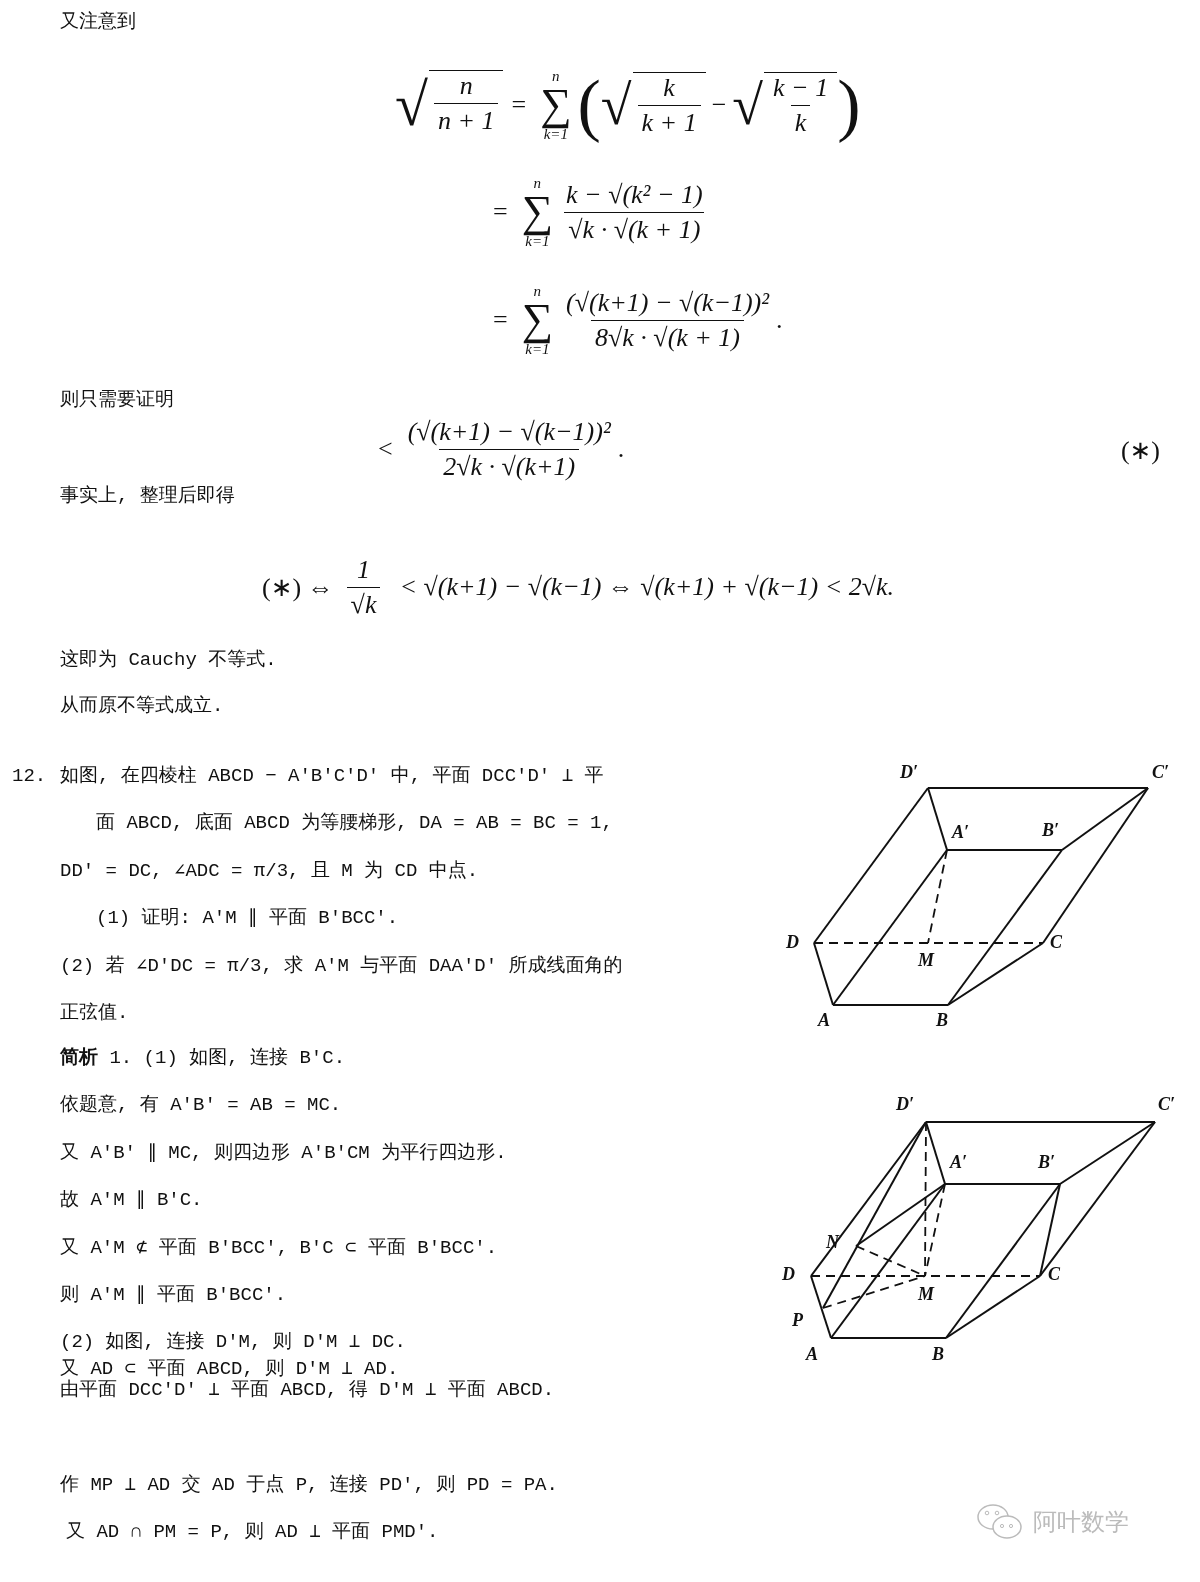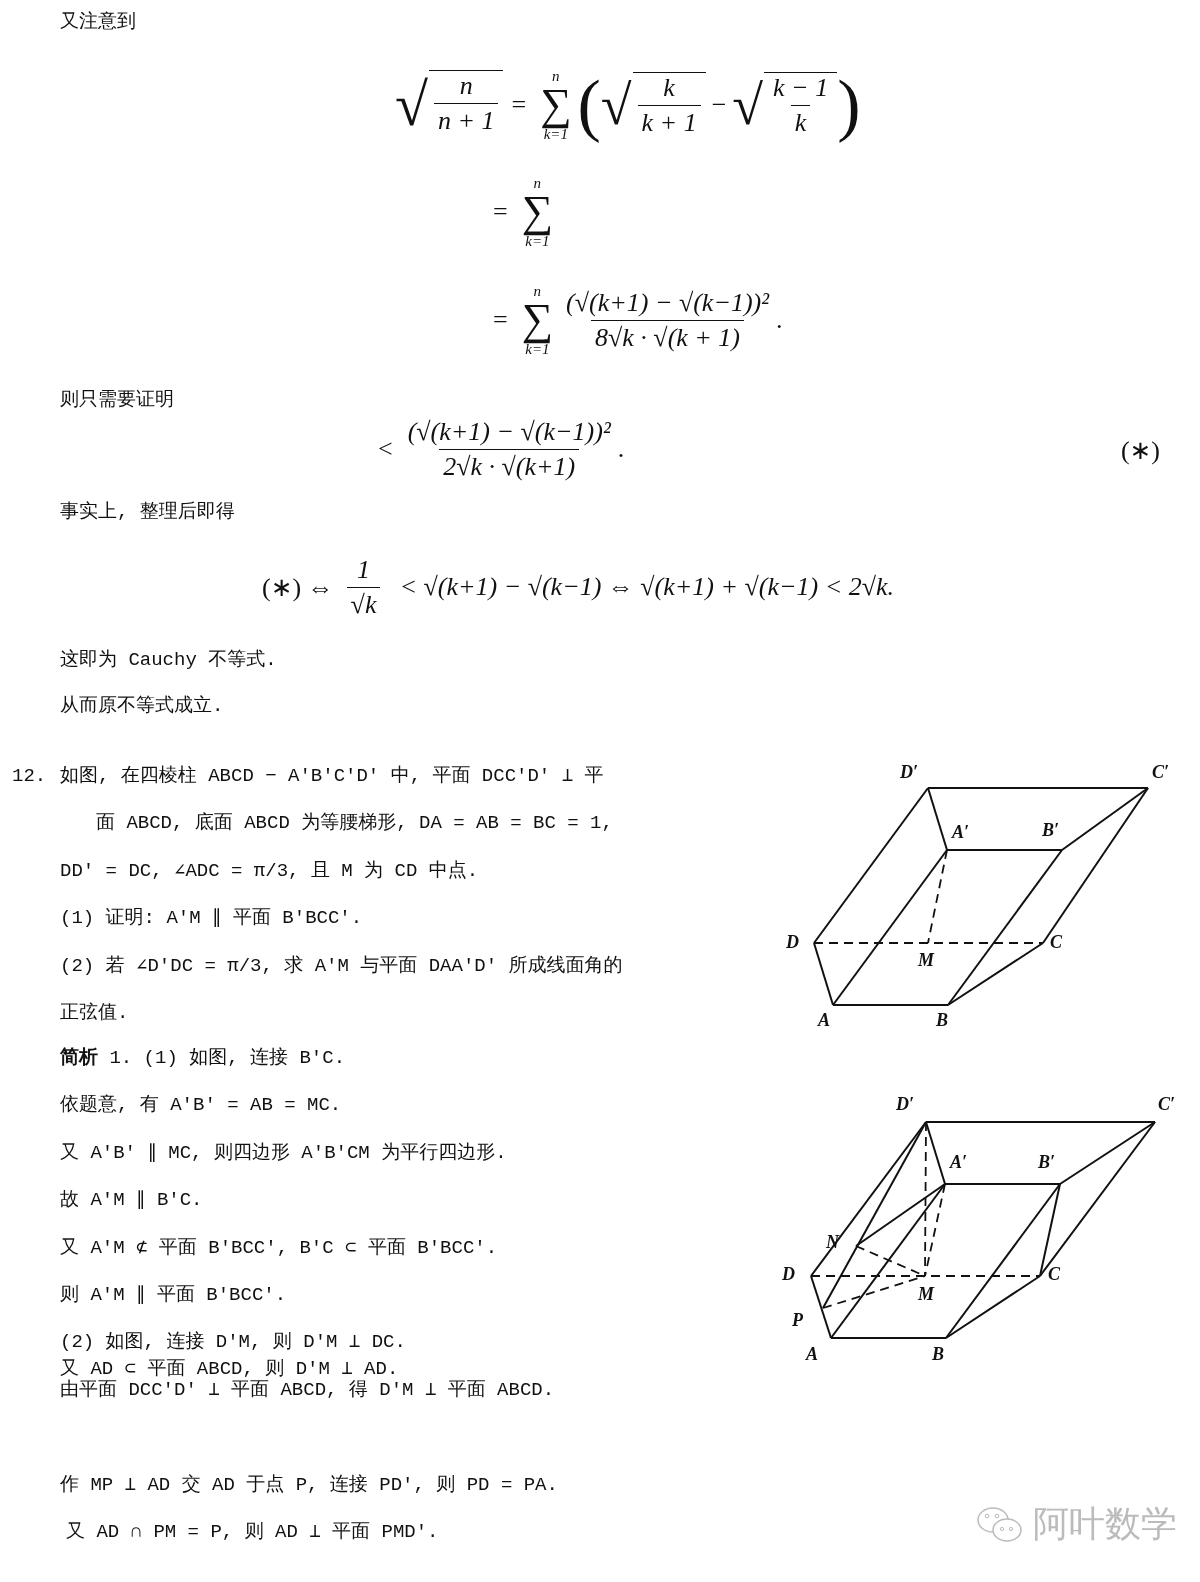--- a/index.html
+++ b/index.html
@@ -15,21 +15,21 @@
   .sqrt { display: inline-flex; align-items: stretch; }
   .sqrt .rad { font-style: normal; padding-right: 1px; }
   .sqrt .under { border-top: 1.4px solid #111; padding: 0 2px; }
   .sum { display: inline-flex; flex-direction: column; align-items: center; margin: 0 6px; vertical-align: middle; }
   .sum .top, .sum .bot { font-size: 15px; font-style: italic; line-height: 16px; }
   .sum .sig { font-size: 44px; line-height: 42px; font-style: normal; }
   .big-paren { font-size: 70px; font-style: normal; line-height: 70px; font-weight: 200; }
   .tag { position: absolute; right: 40px; font-family: "Liberation Serif", serif; font-size: 26px; }
   .fig { position: absolute; }
   .fig text { font-family: "Liberation Serif", serif; font-style: italic; font-weight: bold; font-size: 18px; fill: #111; }
-  .watermark { position: absolute; left: 975px; top: 1500px; display: flex; align-items: center; gap: 8px; color: #bbb; font-size: 36px; font-family: "DejaVu Sans", sans-serif; }
+  .watermark { position: absolute; left: 975px; top: 1500px; display: flex; align-items: center; gap: 8px; color: #bbb; font-size: 24px; font-family: "DejaVu Sans", sans-serif; }
 </style>
 </head>
 <body>
 
 <div class="line" style="top:6px;">又注意到</div>
 
 <div class="eq" style="left:395px; top:60px; height:90px;">
   <span class="sqrt">
     <span class="rad" style="font-size:60px;line-height:70px;">√</span>
     <span class="under"><span class="frac m">
@@ -62,20 +62,24 @@
   <span class="big-paren">)</span>
 </div>
 
 <div class="eq" style="left:493px; top:172px; height:80px;">
   <span style="margin-right:8px;">=</span>
   <span class="sum">
       <span class="top">n</span>
       <span class="sig">∑</span>
       <span class="bot">k=1</span>
     </span>
+  <span class="frac m">
+      <span class="num">k − √(k² − 1)</span>
+      <span class="den">√k · √(k + 1)</span>
+    </span>
 </div>
 
 <div class="eq" style="left:493px; top:280px; height:80px;">
   <span style="margin-right:8px;">=</span>
   <span class="sum">
       <span class="top">n</span>
       <span class="sig">∑</span>
       <span class="bot">k=1</span>
     </span>
   <span class="frac m">
@@ -90,39 +94,39 @@
 <div class="eq" style="left:370px; top:414px; height:70px;">
   <span style="margin:0 8px;">&lt;</span>
   <span class="frac m">
       <span class="num">(√(k+1) − √(k−1))²</span>
       <span class="den">2√k · √(k+1)</span>
     </span>
   <span>.</span>
 </div>
 <div class="tag" style="top:435px;">(∗)</div>
 
-<div class="line" style="top:496px;">事实上, 整理后即得</div>
+<div class="line" style="top:480px;">事实上, 整理后即得</div>
 
 <div class="eq" style="left:262px; top:552px; height:70px;">
   <span style="margin-right:10px;">(∗) ⇔</span>
   <span class="frac m">
       <span class="num">1</span>
       <span class="den">√k</span>
     </span>
   <span class="m" style="margin-left:16px;">&lt; √(k+1) − √(k−1) ⇔ √(k+1) + √(k−1) &lt; 2√k.</span>
 </div>
 
 <div class="line" style="top:644px;">这即为 Cauchy 不等式.</div>
 <div class="line" style="top:690px;">从而原不等式成立.</div>
 
 <div class="line" style="left:12px; top:760px;text-align:center;">12.</div>
 <div class="line" style="top:760px;">如图, 在四棱柱 ABCD − A′B′C′D′ 中, 平面 DCC′D′ ⊥ 平</div>
 <div class="line" style="top:807px;margin-left:36px;">面 ABCD, 底面 ABCD 为等腰梯形, DA = AB = BC = 1,</div>
 <div class="line" style="top:855px;">DD′ = DC, ∠ADC = π/3, 且 M 为 CD 中点.</div>
-<div class="line" style="top:902px;">(1) 证明: A′M ∥ 平面 B′BCC′.</div>
+<div class="line" style="top:902px;margin-left:36px;">(1) 证明: A′M ∥ 平面 B′BCC′.</div>
 <div class="line" style="top:950px;">(2) 若 ∠D′DC = π/3, 求 A′M 与平面 DAA′D′ 所成线面角的</div>
 <div class="line" style="top:997px;">正弦值.</div>
 
 <div class="line" style="top:1042px;">
   <span class="bold">简析</span>
   <span>1. (1) 如图, 连接 B′C.</span>
 </div>
 <div class="line" style="top:1089px;">依题意, 有 A′B′ = AB = MC.</div>
 <div class="line" style="top:1137px;">又 A′B′ ∥ MC, 则四边形 A′B′CM 为平行四边形.</div>
 <div class="line" style="top:1184px;">故 A′M ∥ B′C.</div>

